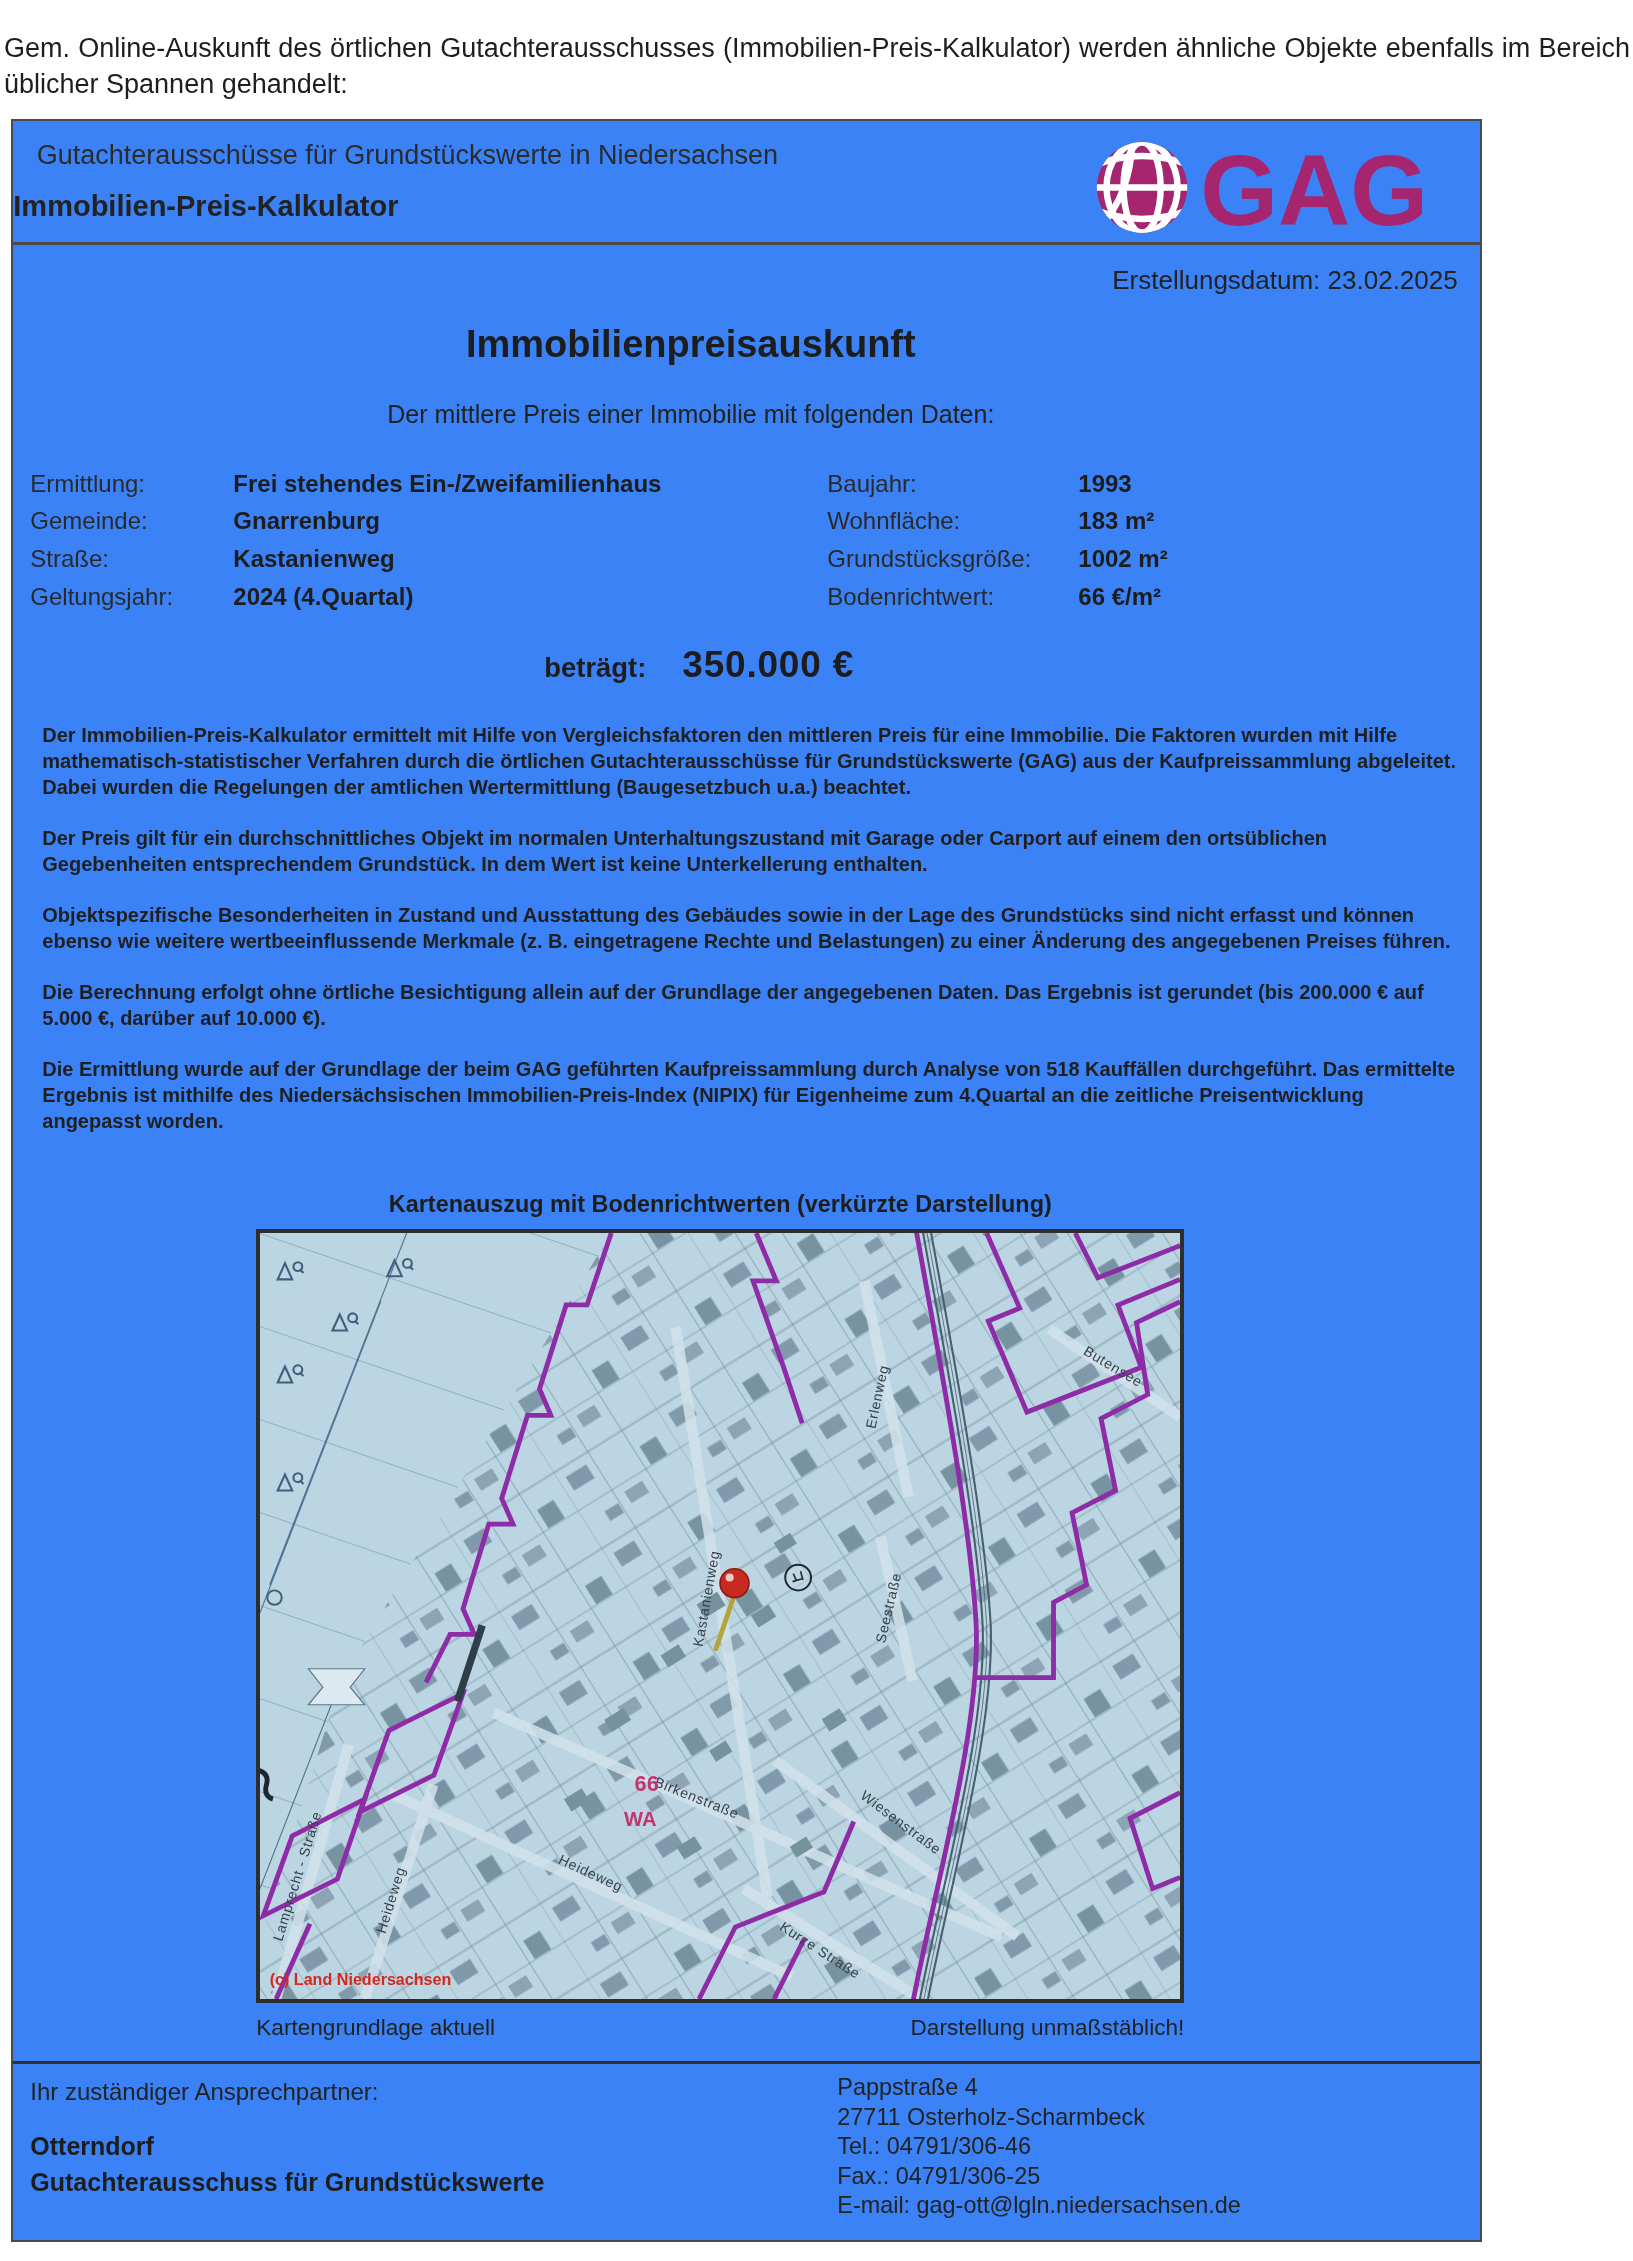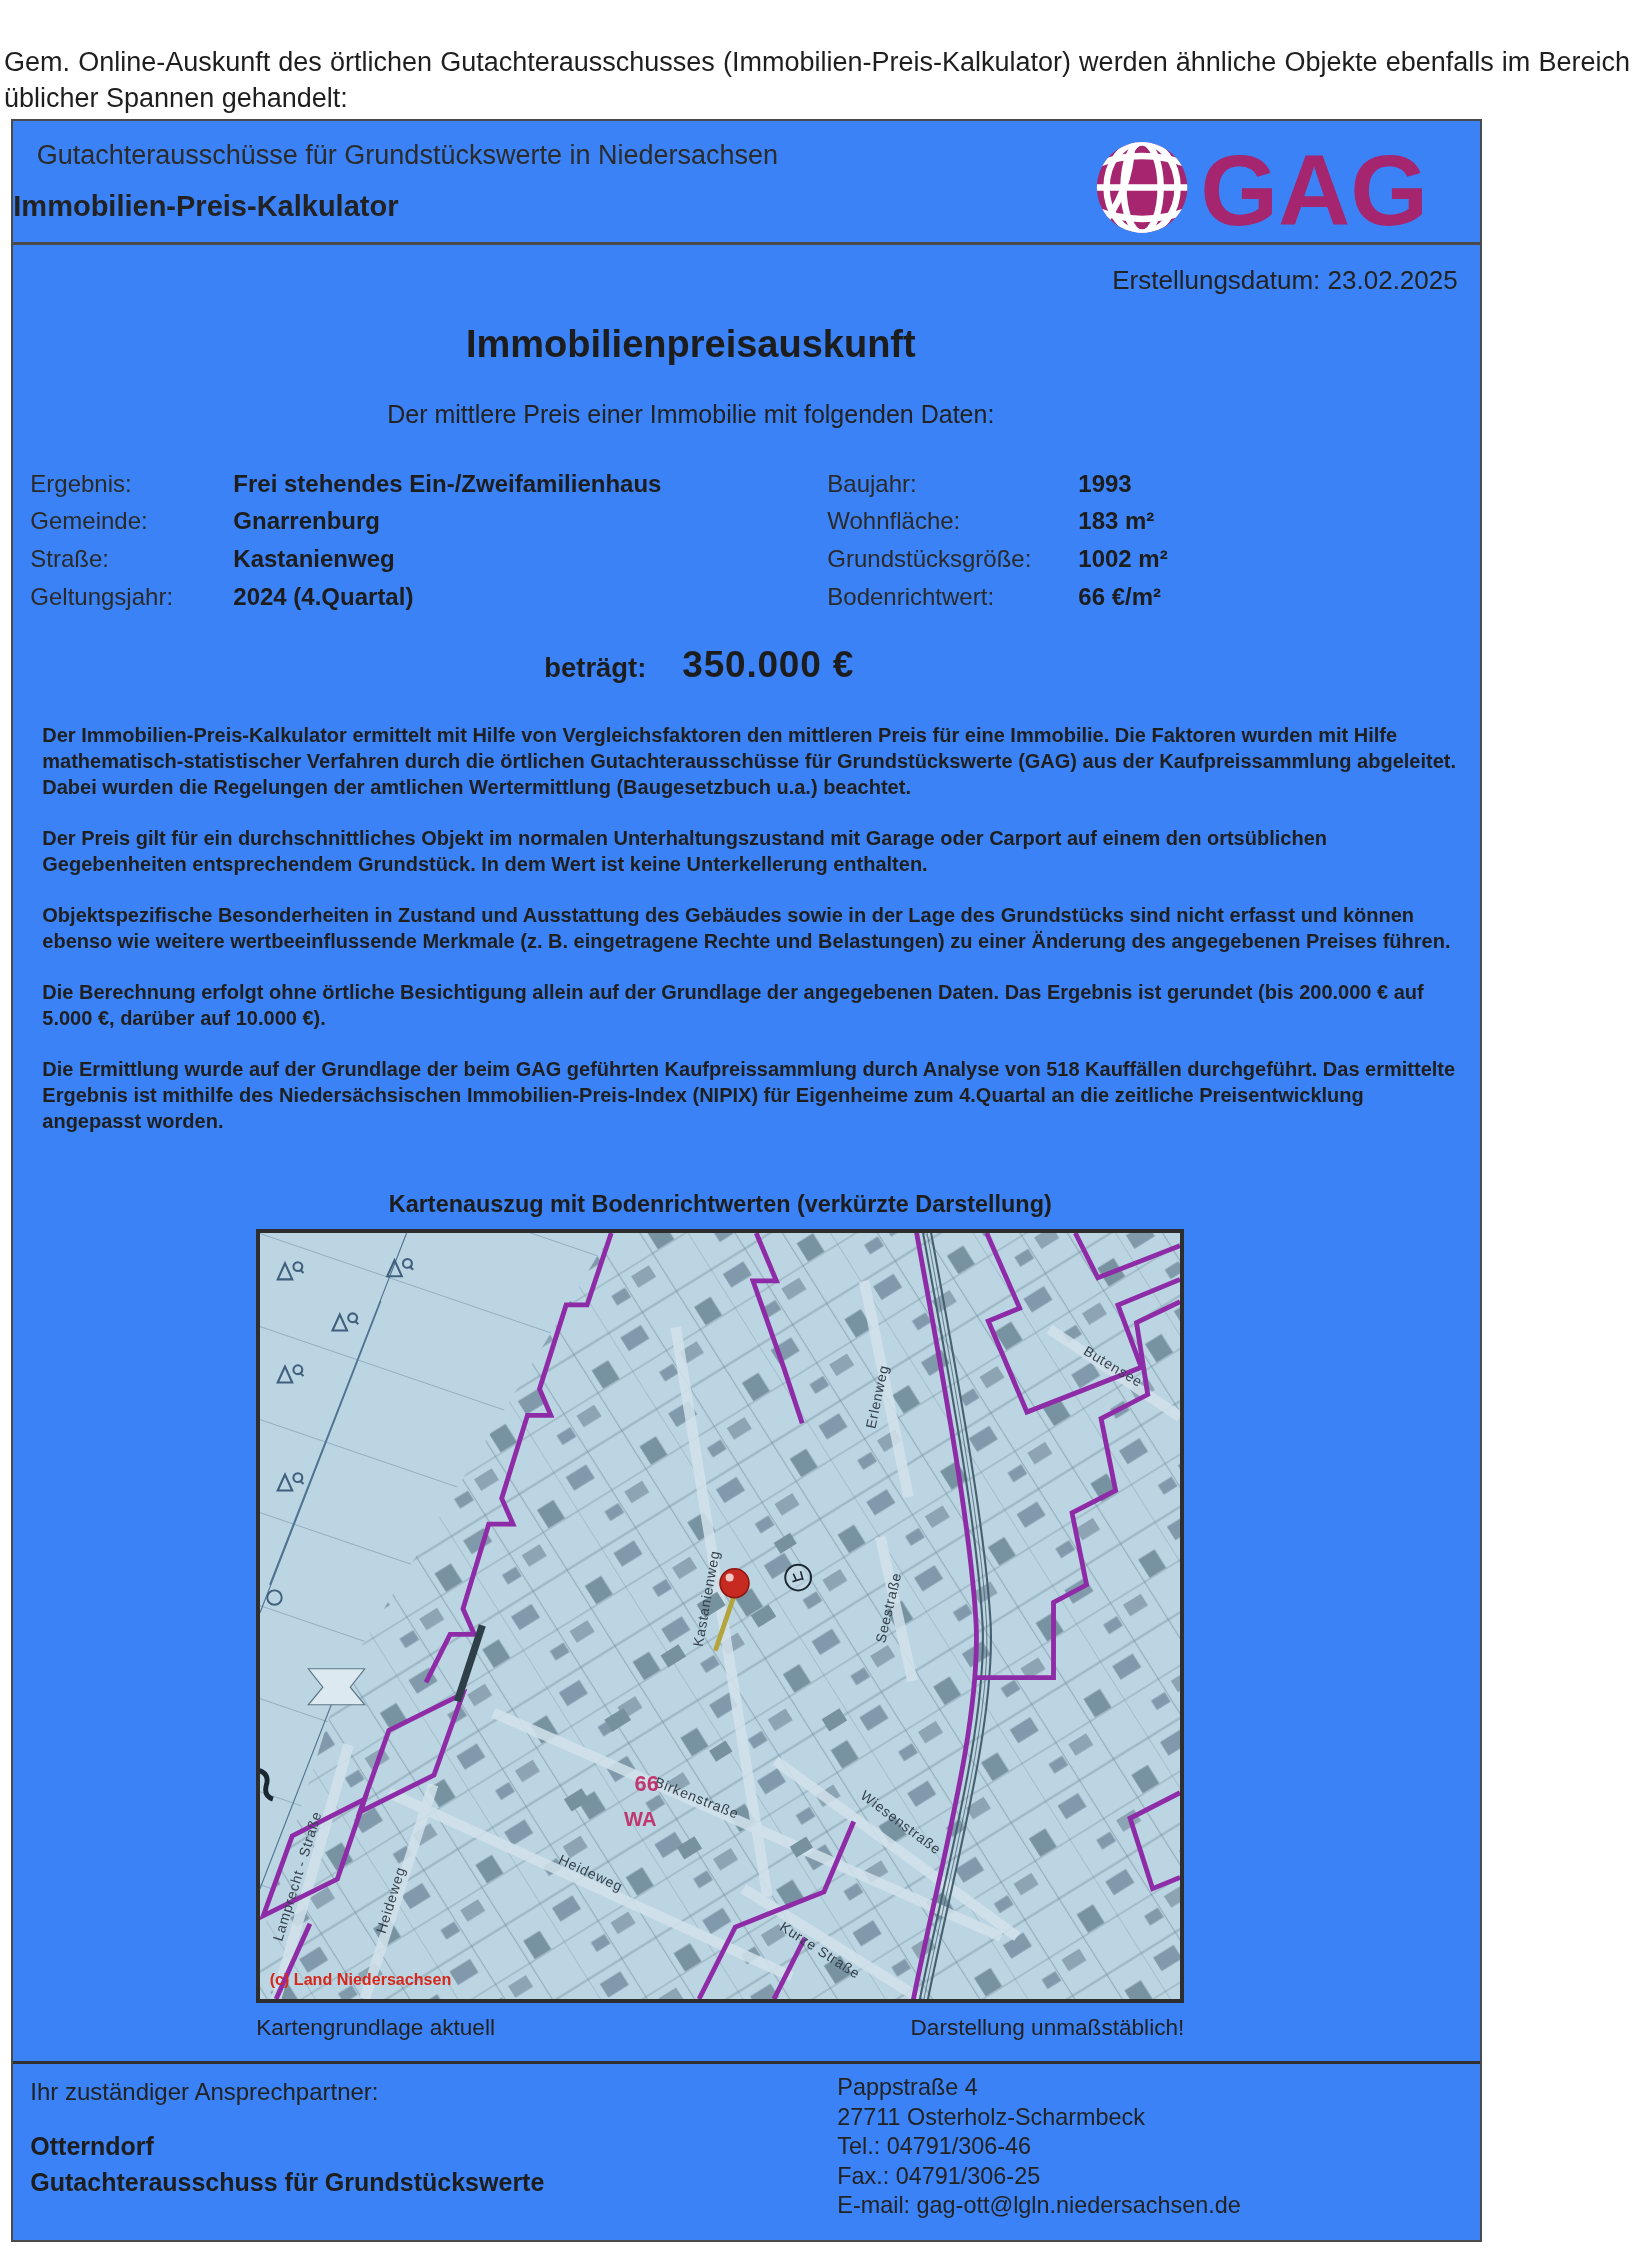--- a/index.html
+++ b/index.html
@@ -2,21 +2,21 @@
 <html style="font-size:13px"><head>
 <meta charset="utf-8">
 <style>
   html,body{margin:0;padding:0;background:#ffffff;}
   body{
     width:1634px;height:2261px;position:relative;
     font-family:"Liberation Sans","DejaVu Sans",sans-serif;
     color:#222;overflow:hidden;
   }
   .intro{
-    position:absolute;left:4px;top:17px;width:1626px;
+    position:absolute;left:4px;top:3px;width:1626px;
     font-size:27px;line-height:36px;text-align:justify;color:#1e1e1e;
   }
   .doc{
     position:absolute;left:11.3px;top:119px;width:1467px;height:2119px;
     border:2.4px solid #4a4a4a;background:#3b82f6;
   }
   .doc *{box-sizing:border-box;}
   .hdr-org{position:absolute;left:23.4px;top:19.4px;font-size:27px;color:#2b2b2b;}
   .hdr-app{position:absolute;left:0px;top:69px;width:1355px;
            font-size:29px;font-weight:bold;color:#222;}
@@ -82,21 +82,21 @@
   <div class="hdr-rule"></div>
 
   <div class="edatum">
     <span>Erstellungsdatum:</span>
     <span>23.02.2025</span>
   </div>
   <div class="title">Immobilienpreisauskunft</div>
   <div class="subtitle">Der mittlere Preis einer Immobilie mit folgenden Daten:</div>
 
   <div class="drow" style="top:349px">
-    <span class="lab">Ergebnis:</span>
+    <span class="lab">Ermittlung:</span>
     <span class="val">Frei stehendes Ein-/Zweifamilienhaus</span>
     <span class="lab2">Baujahr:</span>
     <span class="val2">1993</span>
   </div>
   <div class="drow" style="top:386px">
     <span class="lab">Gemeinde:</span>
     <span class="val">Gnarrenburg</span>
     <span class="lab2">Wohnfläche:</span>
     <span class="val2">183 m²</span>
   </div>

